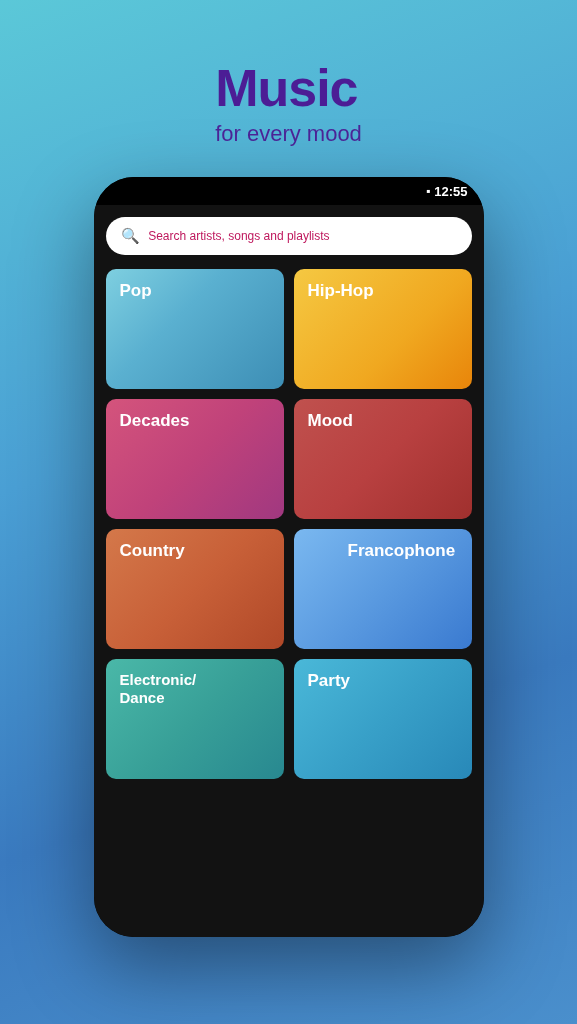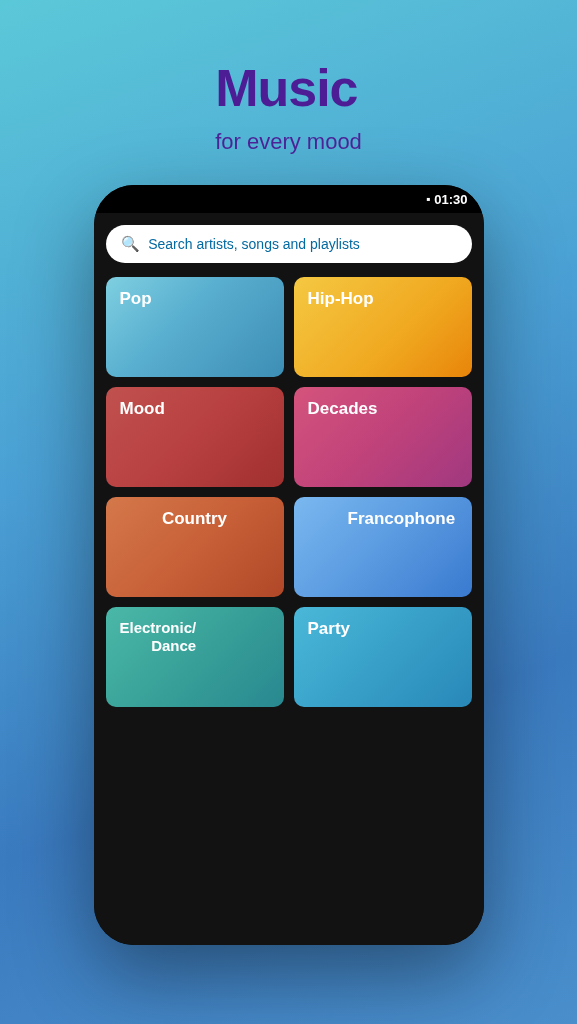--- a/index.html
+++ b/index.html
@@ -24,21 +24,21 @@
     .header-title {
       font-size: 52px;
       font-weight: 900;
       letter-spacing: -1px;
       line-height: 1.1;
     }
 
     .header-subtitle {
       font-size: 22px;
       font-weight: 500;
-      margin-top: 12px;
+      margin-top: 4px;
       opacity: 0.95;
     }
 
     .phone-wrapper {
       width: 390px;
       height: 760px;
       background: #000;
       border-radius: 40px;
       overflow: hidden;
       box-shadow: 0 30px 80px rgba(0,0,0,0.4);
@@ -82,33 +82,33 @@
       margin-bottom: 14px;
     }
 
     .search-icon-wrap {
       color: #888;
       font-size: 15px;
       margin-right: 8px;
     }
 
     .search-input-display {
-      color: #0369a1;
-      font-size: 14px;
+      color: #be185d;
+      font-size: 12px;
     }
 
     .grid {
       display: grid;
       grid-template-columns: 1fr 1fr;
       gap: 10px;
     }
 
     .tile {
       border-radius: 10px;
-      height: 100px;
+      height: 120px;
       display: flex;
       align-items: flex-start;
       padding: 12px 14px;
       position: relative;
       overflow: hidden;
       cursor: pointer;
     }
 
     .tile-label {
       color: white;
@@ -134,21 +134,20 @@
     .tile-decades {
       background: linear-gradient(135deg, #d4547c 0%, #c0427a 50%, #a03880 100%);
     }
     
     .tile-rnb {
       background: linear-gradient(135deg, #6b4fa8 0%, #5a3f98 50%, #4a318a 100%);
     }
     
     .tile-country {
       background: linear-gradient(135deg, #d4784a 0%, #c86038 50%, #b04828 100%);
-      justify-content: center;
     }
     
     .tile-francophone {
       background: linear-gradient(135deg, #7ab8f0 0%, #5a9ae0 50%, #3a7ad0 100%);
     }
     
     .tile-workout {
       background: linear-gradient(135deg, #f0908a 0%, #e87878 50%, #e08088 100%);
     }
     
@@ -169,48 +168,48 @@
 <body>
 
 <div class="header-section">
   <div class="header-title">Music</div>
   <div class="header-subtitle">for every mood</div>
 </div>
 
 <div class="phone-wrapper">
   <div class="status-bar">
     <span class="battery-icon">▪</span>
-    <span class="status-time">01:30</span>
+    <span class="status-time">12:55</span>
   </div>
   <div class="phone-content">
     <div class="search-bar">
       <span class="search-icon-wrap">🔍</span>
       <span class="search-input-display">Search artists, songs and playlists</span>
     </div>
     <div class="grid" id="genre-grid">
     <div class="tile tile-pop">
           <div class="tile-label" style="white-space: pre-line;">Pop</div>
         </div>
         <div class="tile tile-hiphop">
           <div class="tile-label" style="white-space: pre-line;">Hip-Hop</div>
         </div>
+        <div class="tile tile-decades">
+          <div class="tile-label" style="white-space: pre-line;">Decades</div>
+        </div>
         <div class="tile tile-mood">
           <div class="tile-label" style="white-space: pre-line;">Mood</div>
         </div>
-        <div class="tile tile-decades">
-          <div class="tile-label" style="white-space: pre-line;">Decades</div>
-        </div>
         <div class="tile tile-country">
           <div class="tile-label" style="white-space: pre-line;">Country</div>
         </div>
         <div class="tile tile-francophone">
           <div class="tile-label" style="white-space: pre-line; padding-left: 40px;">Francophone</div>
         </div>
         <div class="tile tile-electronic">
-          <div class="tile-label" style="white-space: pre-line; text-align: right;">Electronic/
+          <div class="tile-label" style="white-space: pre-line;">Electronic/
 Dance</div>
         </div>
         <div class="tile tile-party">
           <div class="tile-label" style="white-space: pre-line;">Party</div>
         </div>
       </div>
   </div>
 </div>
 
 </body></html>

